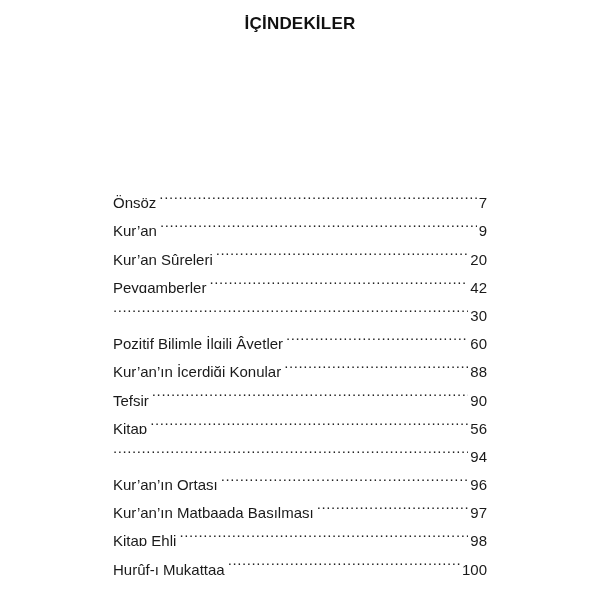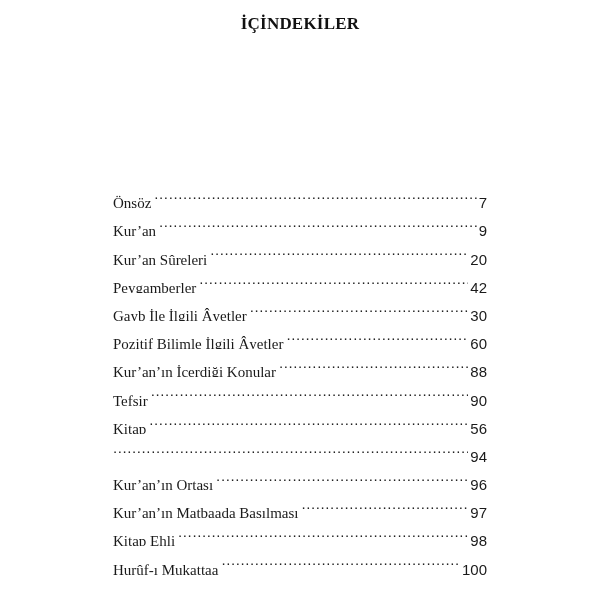--- a/index.html
+++ b/index.html
@@ -18,21 +18,20 @@
     .page-title {
       position: absolute;
       top: 14px;
       left: 0;
       width: 600px;
       text-align: center;
       font-weight: bold;
       font-size: 17px;
       letter-spacing: 0.2px;
       color: #111;
-      font-family: Liberation Serif, serif;
     }
     .toc {
       position: absolute;
       top: 180px;
       left: 113px;
       width: 374px;
       margin: 0;
       padding: 0;
       list-style: none;
     }
@@ -41,21 +40,20 @@
       align-items: baseline;
       height: 28.2px;
       font-size: 15px;
       line-height: 28.2px;
       white-space: nowrap;
       overflow: hidden;
     }
     .toc-label {
       flex: 0 0 auto;
       padding-right: 3px;
-      font-family: Liberation Serif, serif;
     }
     .toc-dots {
       flex: 1 1 auto;
       overflow: hidden;
       position: relative;
       height: 28.2px;
     }
     .toc-dots::before {
       content: "........................................................................................................................................................................................................";
       position: absolute;
@@ -90,21 +88,20 @@
     <span class="toc-label">Kur’an Sûreleri</span>
     <span class="toc-dots"></span>
     <span class="toc-page">20</span>
   </li>
   <li class="toc-row">
     <span class="toc-label">Peygamberler</span>
     <span class="toc-dots"></span>
     <span class="toc-page">42</span>
   </li>
   <li class="toc-row">
-    <span class="toc-label">Gayb İle İlgili Âyetler</span>
     <span class="toc-dots"></span>
     <span class="toc-page">30</span>
   </li>
   <li class="toc-row">
     <span class="toc-label">Pozitif Bilimle İlgili Âyetler</span>
     <span class="toc-dots"></span>
     <span class="toc-page">60</span>
   </li>
   <li class="toc-row">
     <span class="toc-label">Kur’an’ın İçerdiği Konular</span>

